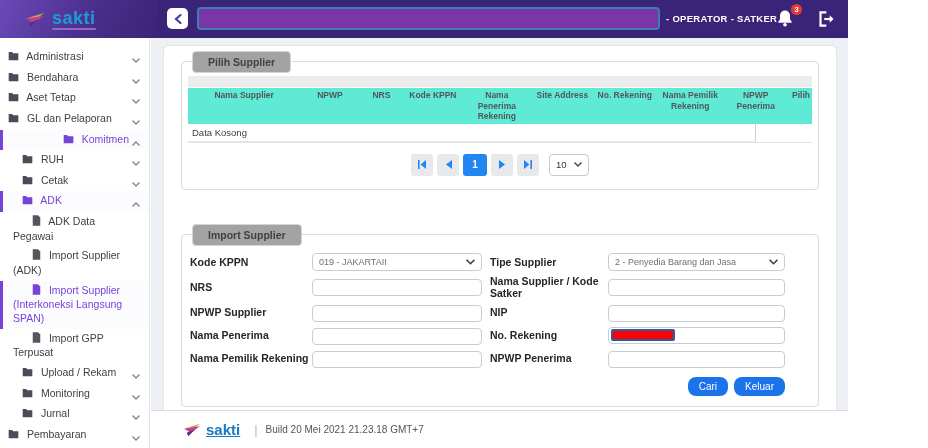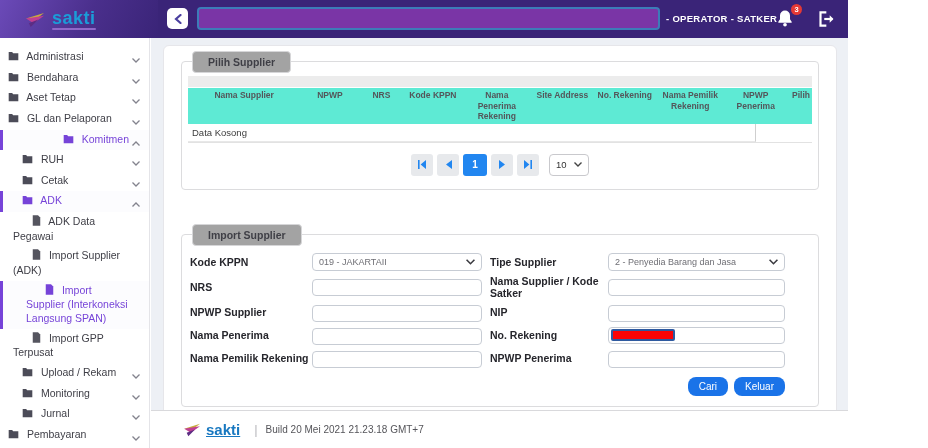--- a/index.html
+++ b/index.html
@@ -31,21 +31,21 @@
   .nav-item { position:relative; padding:3px 20px 3px 8px; cursor:pointer; line-height:1.3; }
   .nav-item .icon { display:inline-block; vertical-align:-1px; margin-right:5px; color:#4c4c58; }
   .nav-item .chev { position:absolute; right:9px; top:6px; color:#83838d; }
   .lvl1 { padding-left:22px; }
   .lvl2 { padding-left:13px; }
   .lvl2 .icon { margin-left:19px; color:#55555f; }
   .nav-item.active { color:#7643d8; border-left:3px solid #7643d8; background:#fcfcfe; }
   .nav-item.active .icon { color:#7643d8; }
   .nav-item.active.lvl0 { padding-left:5px;text-align:right; }
   .nav-item.active.lvl1 { padding-left:19px; }
-  .nav-item.active.lvl2 { padding-left:23px; }
+  .nav-item.active.lvl2 { padding-left:10px; }
 
   
   .main { position:absolute; top:38px; left:151px; right:0; bottom:38px; background:#edf0f5; }
   .card { margin:7px 11px 0 12px; background:#fff; border:1px solid #e6e6ea; border-radius:6px;
     padding:0 0 10px 0; min-height:312px; }
 
   .fieldset { position:relative; margin:15px 17px 0 17px; border:1px solid #dcdcde; border-radius:4px;
     padding:14px 6px 10px 6px; }
   .legend { position:absolute; top:-11px; left:10px; background:#a3a3a3; border:1px solid #d6d6d8;
     border-radius:4px; padding:4px 15px; font-size:10.5px; font-weight:bold; color:#3f3f46; }

